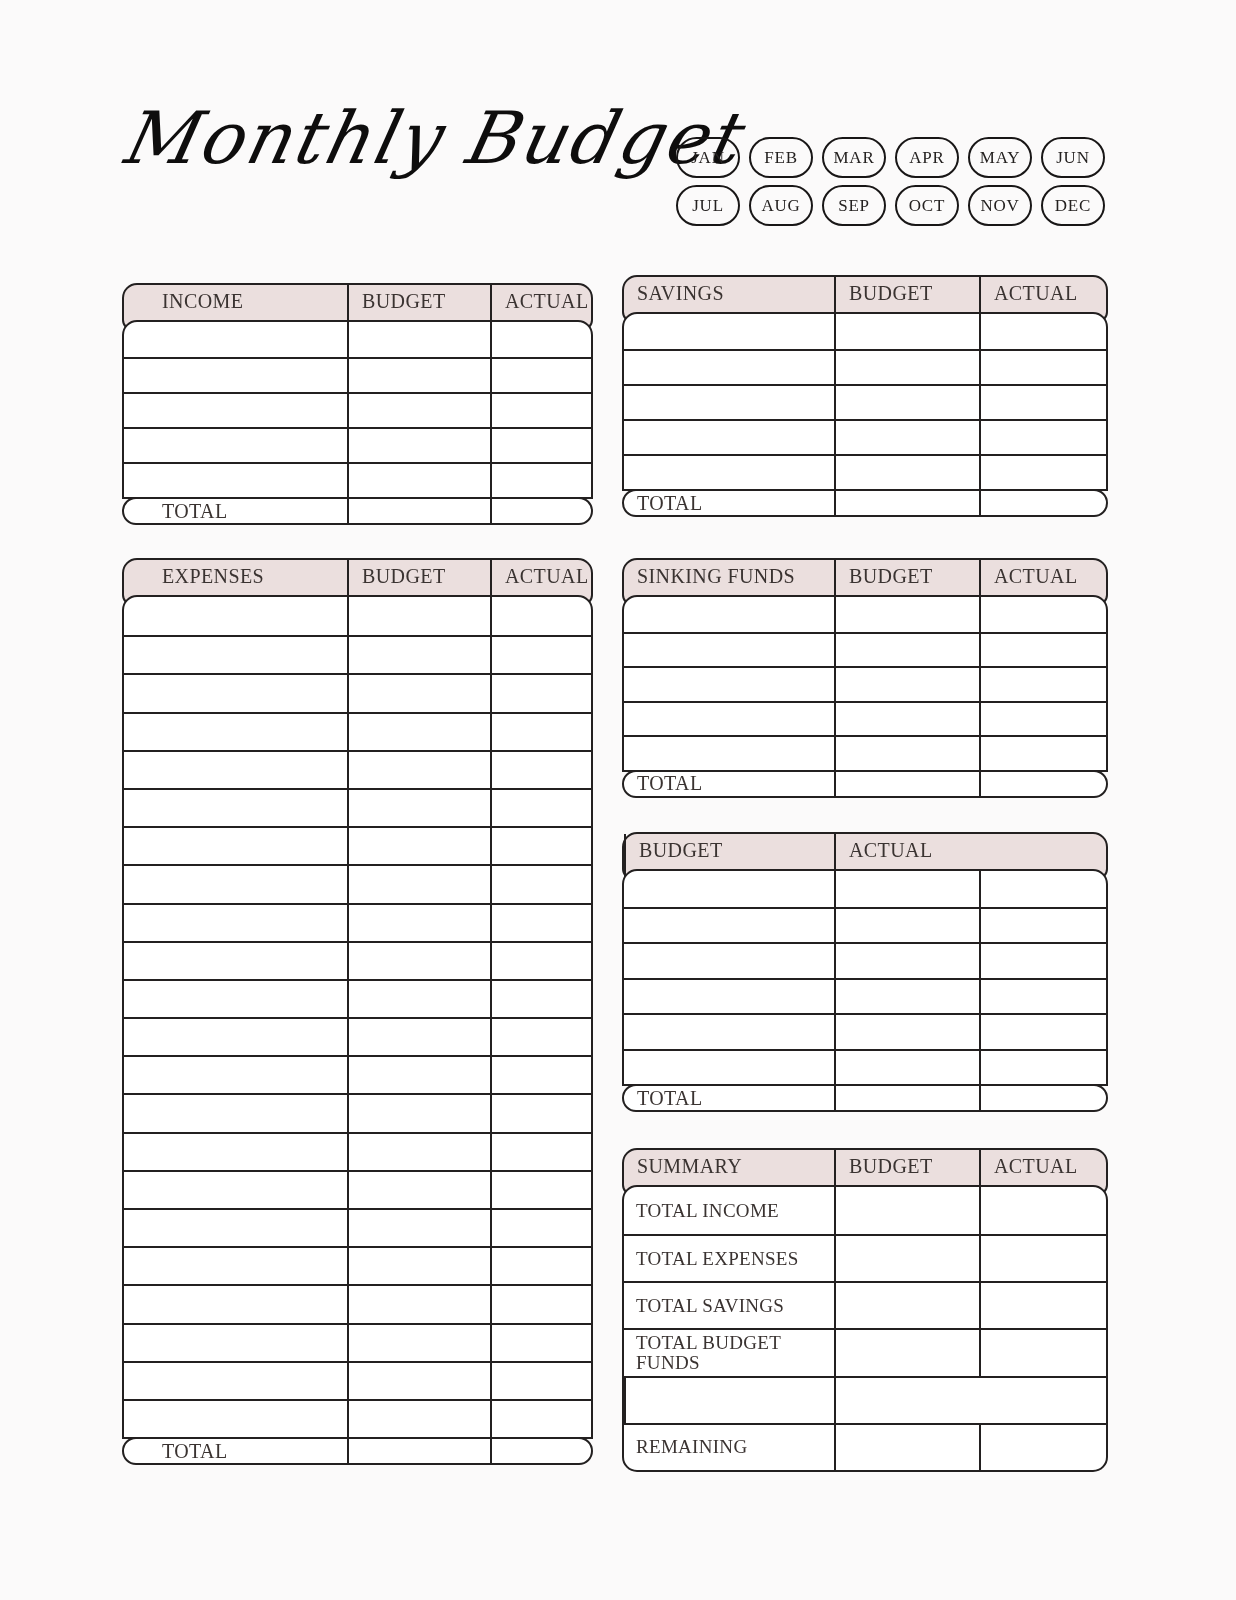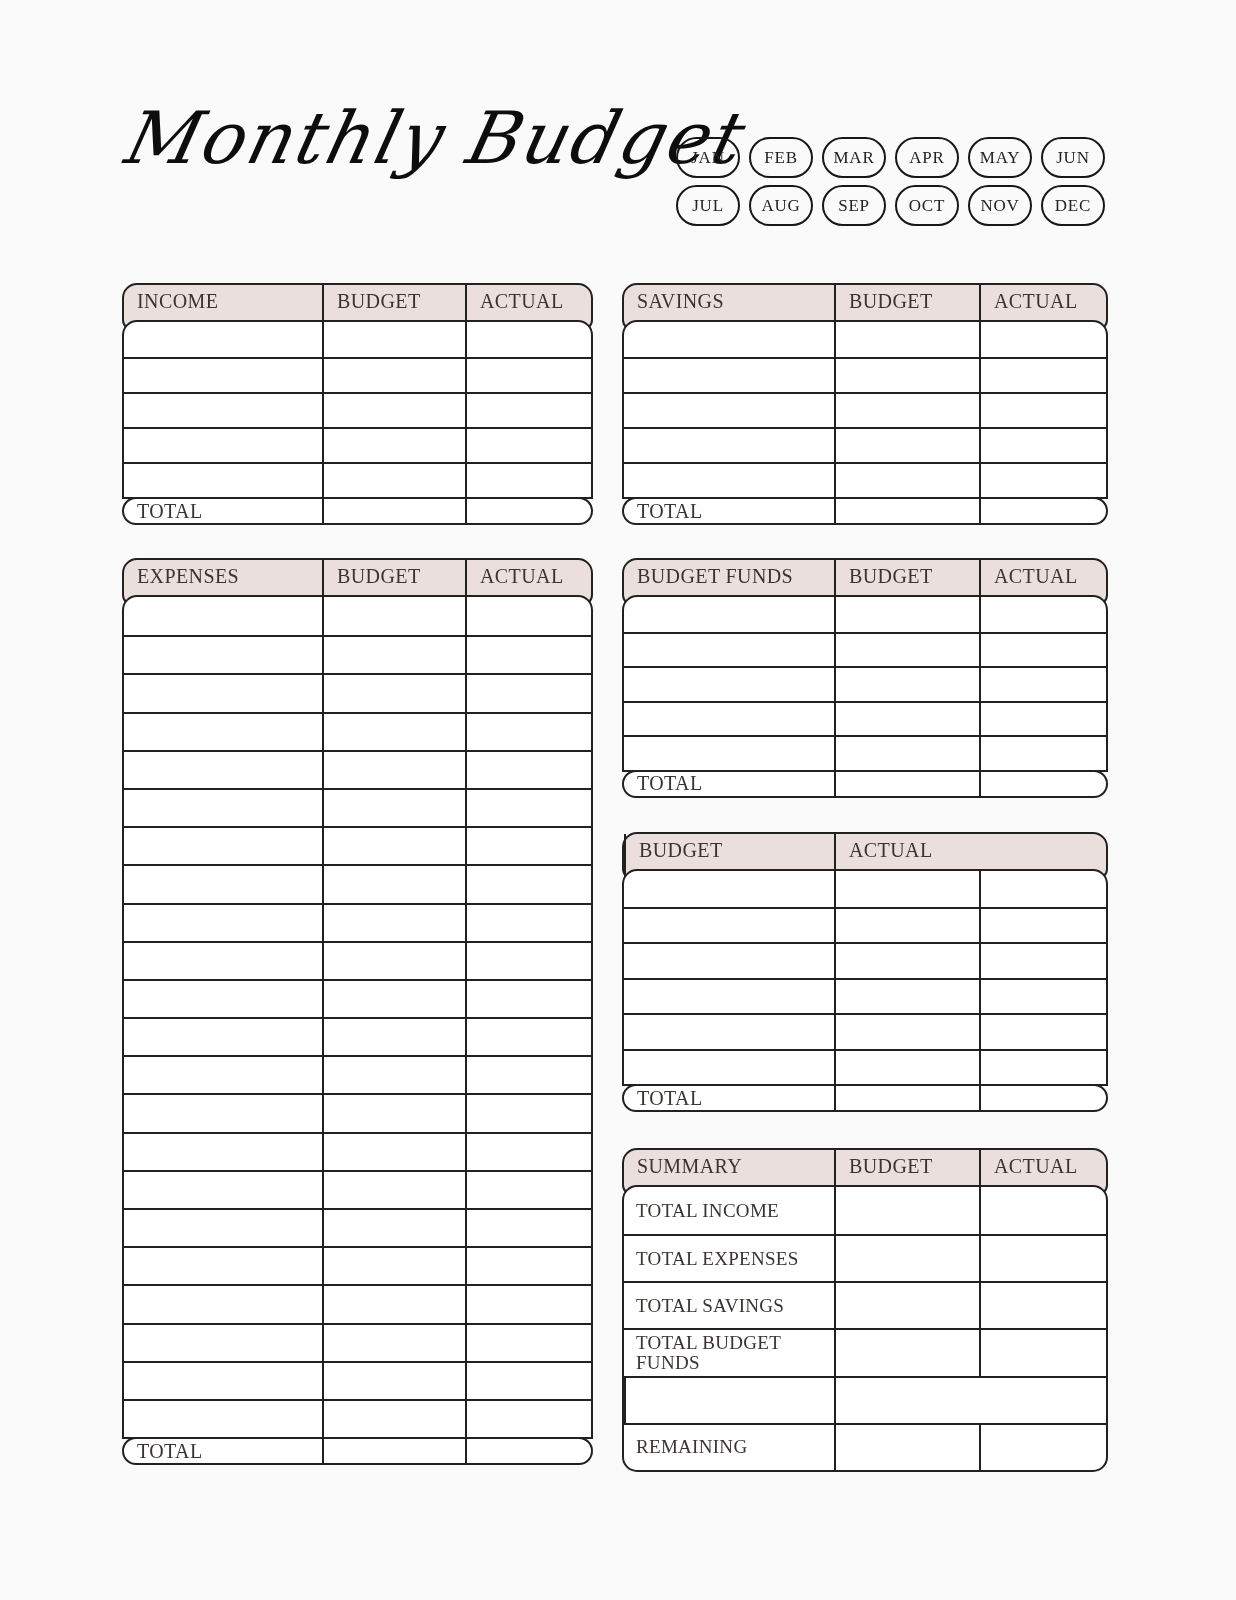--- a/index.html
+++ b/index.html
@@ -47,26 +47,26 @@
     background:transparent;
     display:flex; align-items:center; justify-content:center;
     font-size:17px;
     letter-spacing:0.8px;
     color:#242120;
   }
   
   .tbl{position:absolute;}
   .t-income  {left:122px; top:283px; width:471px;}
   .t-expenses{left:122px; top:558px; width:471px;}
-  .t-savings {left:622px; top:283px; width:486px;}
+  .t-savings {left:622px; top:275px; width:486px;}
   .t-sinking {left:622px; top:558px; width:486px;}
   .t-debt    {left:622px; top:832px; width:486px;}
   .t-summary {left:622px; top:1148px; width:486px;}
 
-  .tbl-left  .thead, .tbl-left  .trow, .tbl-left  .tfoot{grid-template-columns:198px 143px 1fr;}
+  .tbl-left  .thead, .tbl-left  .trow, .tbl-left  .tfoot{grid-template-columns:198px 143px 1fr;padding-left:25px;}
   .tbl-right .thead, .tbl-right .trow, .tbl-right .tfoot{grid-template-columns:210px 145px 1fr;}
 
   .thead{
     position:relative; z-index:1;
     height:48px;
     background:var(--accent);
     border:2px solid var(--border);
     border-radius:15px 15px 11px 11px;
     display:grid;
     align-items:center;
@@ -417,21 +417,21 @@
     </div>
   <div class="tfoot">
     <div class="fcell label">TOTAL</div>
     <div class="fcell b"></div>
     <div class="fcell a"></div>
   </div>
 </section>
 
 <section class="tbl tbl-right t-sinking">
   <div class="thead">
-    <div class="hcell t">BUDGET FUNDS</div>
+    <div class="hcell t">SINKING FUNDS</div>
     <div class="hcell b">BUDGET</div>
     <div class="hcell a">ACTUAL</div>
   </div>
   <div class="tbody">
 
       <div class="trow">
         <div class="cell n"></div>
         <div class="cell b"></div>
         <div class="cell a"></div>
       </div>

